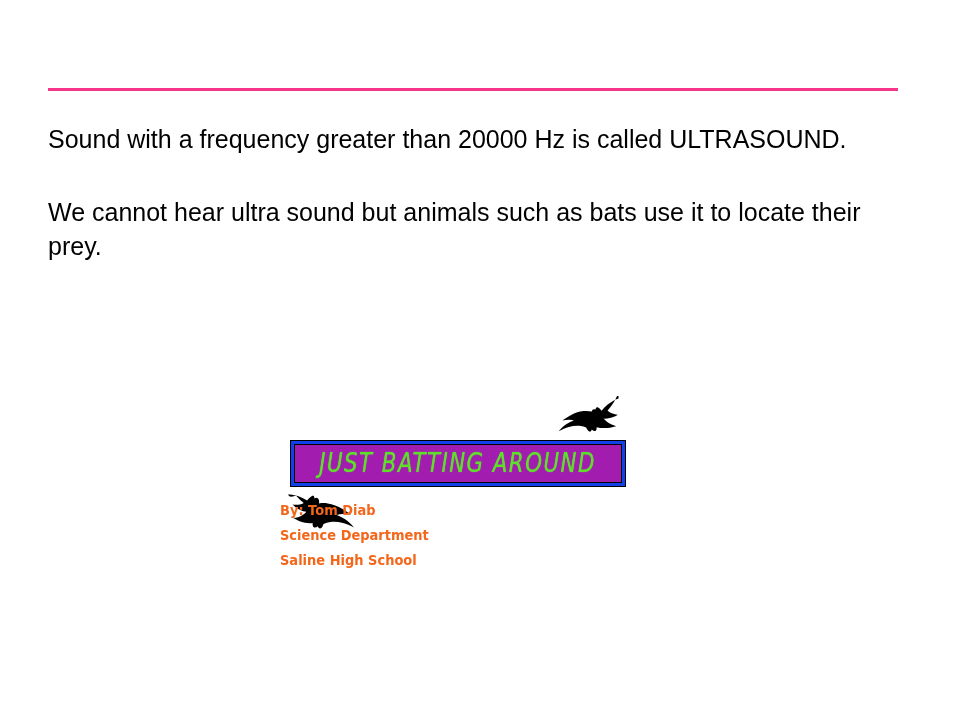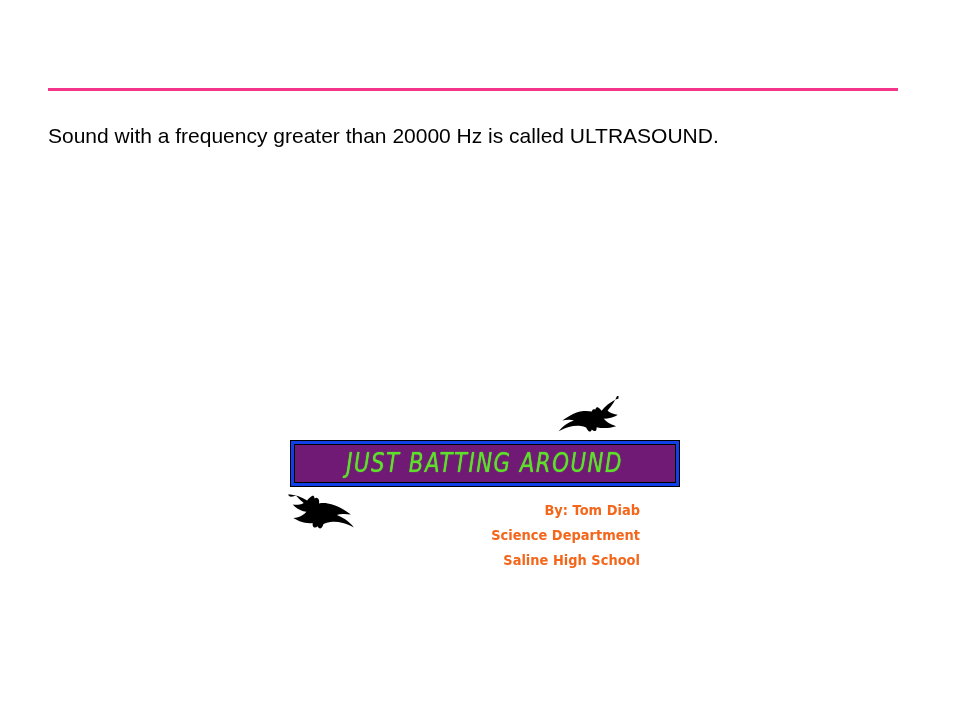--- a/index.html
+++ b/index.html
@@ -45,21 +45,21 @@
   }
 
   
   .body-block {
     position: absolute;
     left: 48px;
     top: 122px;
     width: 860px;
   }
   .para {
-    font-size: 21px;
+    font-size: 25px;
     color: #000000;
     line-height: 1.38;
     margin: 0 0 38px 0;
     white-space: pre-wrap;
   }
   .para:last-child { margin-bottom: 0; }
 
   
   .clipart {
     position: absolute;
@@ -84,23 +84,23 @@
     top: 96px;
     width: 80px;
     height: 46px;
   }
   .bat svg { display: block; width: 100%; height: 100%; }
 
   .banner {
     position: absolute;
     left: 10px;
     top: 48px;
-    width: 390px;
+    width: 336px;
     height: 47px;
-    background: #701a75;
+    background: #a21caf;
     border: 1px solid #000000;
     box-sizing: border-box;
     box-shadow: inset 0 0 0 3px #1240e8, inset 0 0 0 4px #000000;
     display: flex;
     align-items: center;
     justify-content: center;
   }
   .banner-text {
     color: #5ee02b;
     font-family: "DejaVu Sans", sans-serif;
@@ -111,21 +111,21 @@
     white-space: nowrap;
     transform: scaleY(1.18) scaleX(0.97);
     text-shadow: 0 0 1px #5ee02b;
   }
 
   .credits {
     position: absolute;
     left: 0;
     top: 112px;
     width: 360px;
-    text-align: right;
+    text-align: left;
   }
   .credit-line {
     color: #f4661a;
     font-family: "DejaVu Sans", sans-serif;
     font-size: 13px;
     font-weight: bold;
     line-height: 1;
     margin-bottom: 12px;
     white-space: nowrap;
     transform: scaleY(1.1);
@@ -135,20 +135,21 @@
 </head>
 <body>
 
 <div class="slide">
 
 
   <div class="title-rule"></div>
 
   <div class="body-block">
     <p class="para">Sound with a frequency greater than 20000 Hz is called ULTRASOUND.</p>
+    <p class="para">We cannot hear ultra sound but animals such as bats use it to locate their prey.</p>
   </div>
 
   <div class="clipart">
 
     <div class="bat bat-top-right">
       <svg viewBox="0 0 72 44" xmlns="http://www.w3.org/2000/svg" aria-hidden="true">
         <path fill="#000000" d="M70.5 2.5c-3.6 1.2-7.4 3.3-10.8 6.1-2.4 2-4.3 4-6.1 6.2-1.2-1.5-2.3-2.6-3.4-3.2-.9-.5-1.6-.4-2.1.2-.3.4-.5 1-.6 1.8-.9-.4-1.7-.5-2.3-.2-.8.3-1.2 1.1-1.4 2.2-2.6-.6-5.3-.8-8.2-.5-4.6.5-9.4 2.2-14.2 4.8-2.6 1.4-4.9 2.9-7.1 4.6 2.6-.6 5-.8 7.3-.7 1.6.1 3 .3 4.3.7-2.6.9-5 2.1-7.3 3.6-3 2-5.6 4.4-8 7.2 3.6-2 7-3.4 10.3-4.3 4.2-1.1 8.1-1.4 11.9-.9 1.9.2 3.6.7 5.3 1.3.6 1.4 1.3 2.5 2.1 3.3.8.8 1.6 1.1 2.3.8.6-.2 1-.9 1.2-1.9.9.9 1.8 1.4 2.6 1.5.9.1 1.6-.3 2-1.2.3-.7.4-1.6.3-2.7 2.4.6 4.9.9 7.5.9 3.9 0 7.9-.6 12-1.9-3.2-.9-5.9-2.1-8.2-3.6-1.8-1.2-3.2-2.5-4.3-4 2.1.1 4.1-.1 6.1-.5 2.9-.6 5.6-1.7 8.1-3.4-2.6-.2-4.8-.7-6.6-1.6-1.5-.7-2.7-1.6-3.6-2.7 2.3-2.4 4.4-5.1 6.2-8.2 1.7-2.8 3-5.6 4.7-9.4z"></path>
       </svg>
     </div>
 

